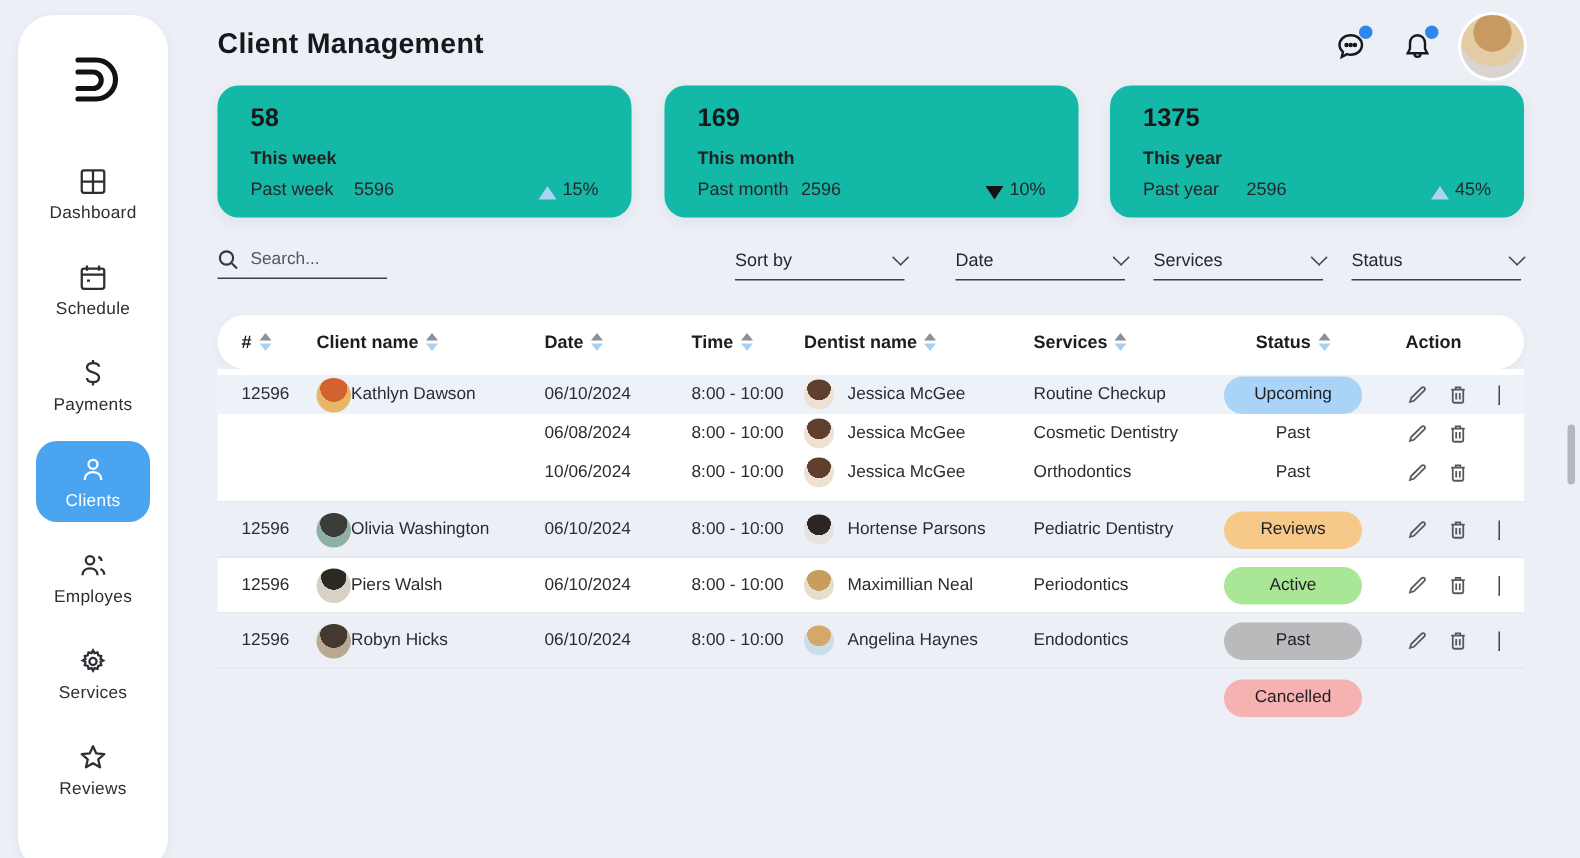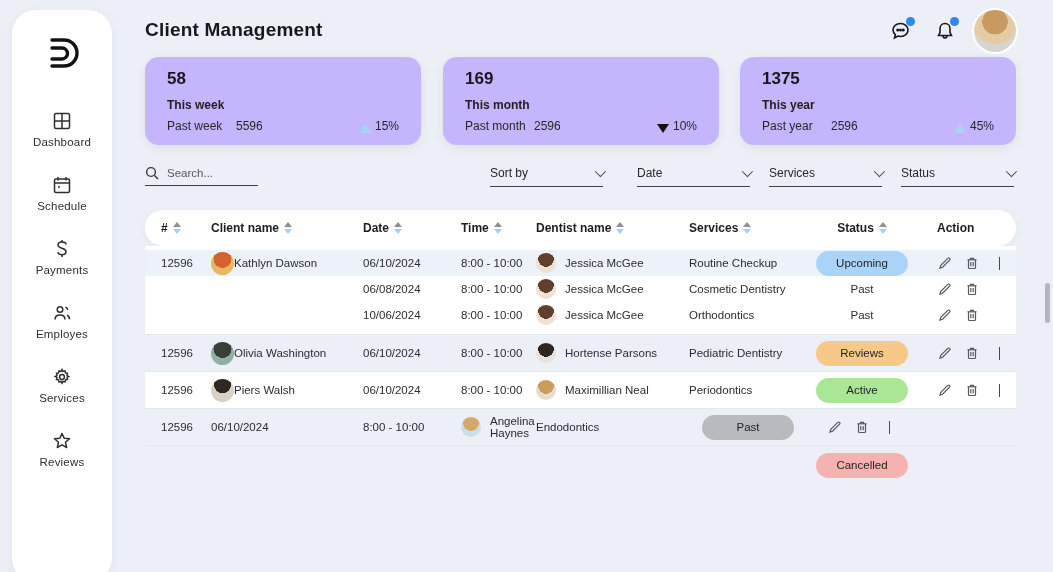--- a/index.html
+++ b/index.html
@@ -32,21 +32,21 @@
   .top-icons { position:absolute; right:37px; top:10px; display:flex; align-items:center; gap:14px; }
   .icon-btn { position:relative; width:30px; height:30px; display:flex; align-items:center; justify-content:center; cursor:pointer; }
   .notif-dot { position:absolute; top:1px; right:1px; width:9px; height:9px; border-radius:50%; background:#2f86ed; }
   .avatar-lg {
     width:42px; height:42px; border-radius:50%;
     background:radial-gradient(circle at 50% 28%, #c89a62 0 34%, #e3cba4 35% 60%, #d9d4cf 61% 100%);
     box-shadow:0 0 0 2px #fff; cursor:pointer;
   }
   
   .card {
-    position:absolute; top:57px; width:276px; height:88px; background:#c4b5fd;
+    position:absolute; top:57px; width:276px; height:88px; background:#14b8a6;
     border-radius:14px; box-shadow:0 3px 10px rgba(40,60,90,.07); padding:12px 22px 10px;
   }
   .card .big { font-size:17px; font-weight:700; color:#17181c; }
   .card .period { font-size:12px; font-weight:700; color:#222; margin-top:9px; }
   .card .past-row { display:flex; align-items:center; margin-top:7px; font-size:12px; color:#26272b; }
   .card .past-label { width:69px; }
   .card .past-value { }
   .card .change { margin-left:auto; display:flex; align-items:flex-end; gap:4px; font-size:12px; color:#26272b; }
   .tri-up { width:0; height:0; border-left:6px solid transparent; border-right:6px solid transparent; border-bottom:9px solid #a9d2f5; }
   .tri-down { width:0; height:0; border-left:6px solid transparent; border-right:6px solid transparent; border-top:9px solid #121212; }
@@ -139,20 +139,27 @@
 
   <div class="nav-item">
     <svg width="20" height="20" viewBox="0 0 20 20" fill="none" stroke-width="1.5">
       <path d="M14 5.5 C14 4 12.5 3 10 3 C7.5 3 6 4.2 6 6 C6 8 8 8.7 10 9.3 C12 9.9 14 10.6 14 12.6 C14 14.5 12.4 15.7 10 15.7 C7.6 15.7 6 14.6 6 13"></path>
         <line x1="10" y1="1" x2="10" y2="3"></line>
         <line x1="10" y1="15.7" x2="10" y2="18"></line>
     </svg>
     <span class="nav-label">Payments</span>
   </div>
 
+  <div class="nav-item active">
+    <svg width="20" height="20" viewBox="0 0 20 20" fill="none" stroke-width="1.5">
+      <circle cx="10" cy="6.5" r="3"></circle>
+        <path d="M4.5 17 C4.5 13.5 7 11.8 10 11.8 C13 11.8 15.5 13.5 15.5 17"></path>
+    </svg>
+    <span class="nav-label">Clients</span>
+  </div>
 
   <div class="nav-item">
     <svg width="20" height="20" viewBox="0 0 20 20" fill="none" stroke-width="1.5">
       <circle cx="8" cy="6.5" r="2.8"></circle>
         <path d="M3 16.5 C3 13.4 5.2 11.9 8 11.9 C10.8 11.9 13 13.4 13 16.5"></path>
         <path d="M13.5 4.2 C14.9 4.6 15.7 5.7 15.7 7"></path>
         <path d="M15 12.3 C16.6 13 17.5 14.4 17.5 16.2"></path>
     </svg>
     <span class="nav-label">Employes</span>
   </div>
@@ -480,20 +487,24 @@
             <line x1="5.8" y1="6" x2="5.8" y2="10.3"></line>
             <line x1="8.2" y1="6" x2="8.2" y2="10.3"></line>
           </svg>
       </span>
       <span class="chev-btn"><span class="c-dn"></span></span>
     </div>
   </div>
 
   <div class="grid-row row">
     <div>12596</div>
+    <div class="cell-client">
+      <span class="avatar-sm av-robyn"></span>
+      <span>Robyn Hicks</span>
+    </div>
     <div>06/10/2024</div>
     <div>8:00 - 10:00</div>
     <div class="cell-dentist">
       <span class="avatar-xs av-angelina"></span>
       <span>Angelina Haynes</span>
     </div>
     <div>Endodontics</div>
     <div class="cell-status">
         <span class="pill gray">Past</span>
       </div>

